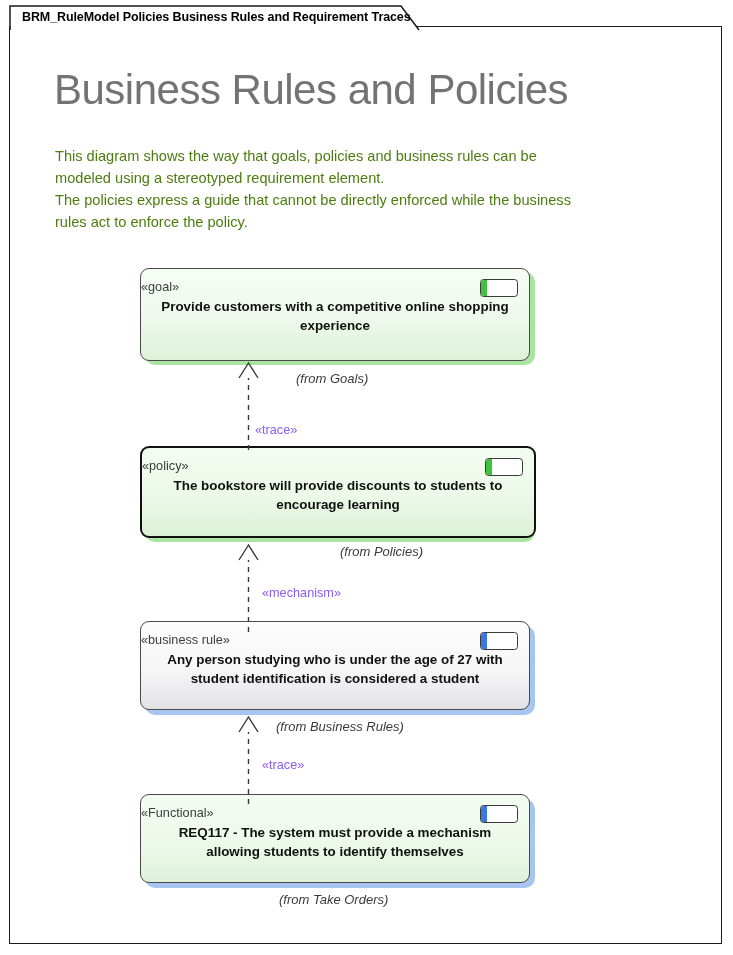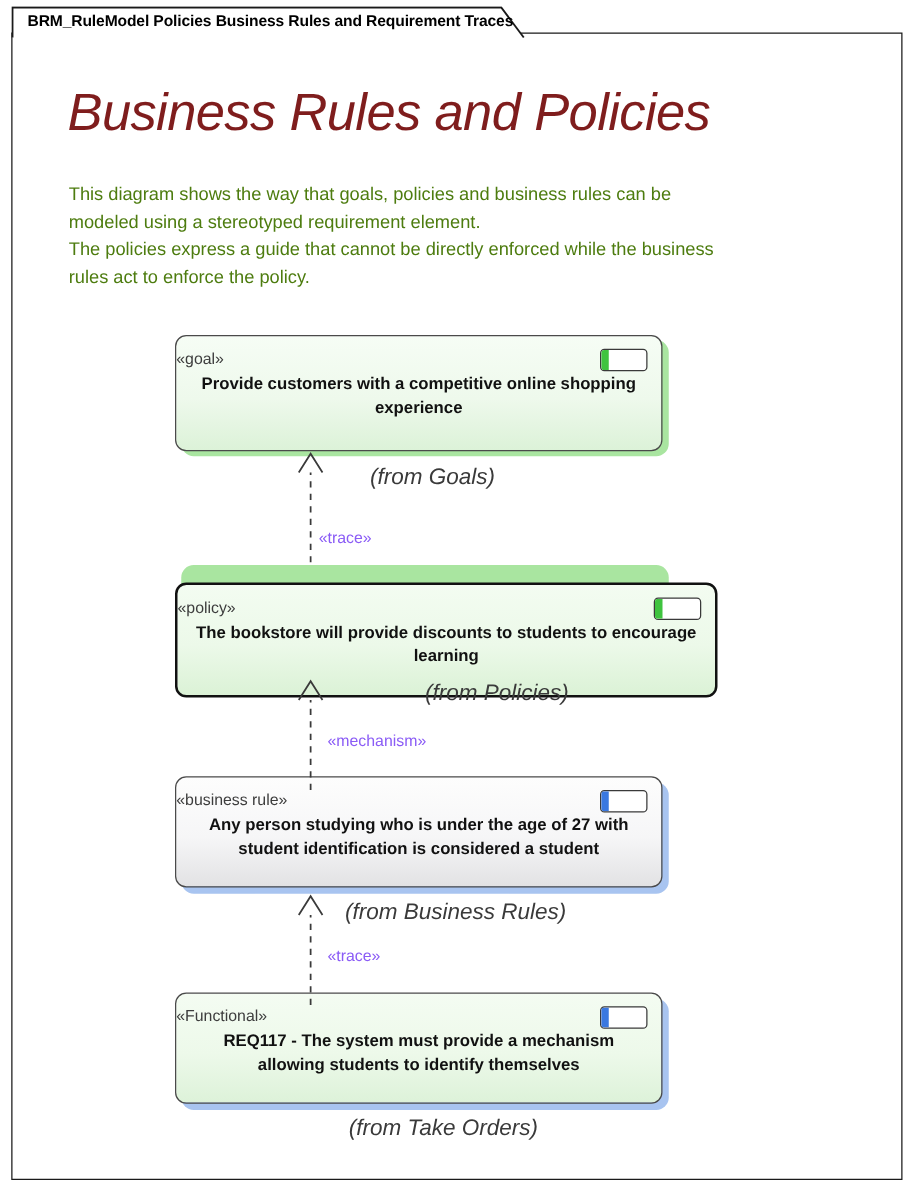--- a/index.html
+++ b/index.html
@@ -50,24 +50,23 @@
     letter-spacing: -0.1px;
   }
 
   
   #page-title {
     position: absolute;
     left: 54px;
     top: 66px;
     font-size: 42px;
     font-weight: normal;
-    color: #7f1d1d;
+    color: #737373;
     letter-spacing: -0.5px;
     white-space: nowrap;
-    font-style: italic;
   }
 
   
   #description {
     position: absolute;
     left: 55px;
     top: 145px;
     width: 610px;
     font-size: 14.6px;
     line-height: 22px;
@@ -154,21 +153,21 @@
   }
   .conn-label {
     position: absolute;
     font-size: 12.7px;
     color: #8b5cf6;
     white-space: nowrap;
     z-index: 4;
   }
   .from-label {
     position: absolute;
-    font-size: 18px;
+    font-size: 13px;
     font-style: italic;
     color: #3a3a3a;
     white-space: nowrap;
     z-index: 4;
   }
 </style>
 </head>
 <body>
 
 <div id="page">
@@ -218,22 +217,22 @@
         <div class="node-stereo">«goal»</div>
         <div class="node-name">Provide customers with a competitive online shopping experience</div>
         <div class="req-icon">
           <div class="bar" style="background:#3fc33f;"></div>
         </div>
       </div>
     </div>
     <div class="from-label" style="left:296px; top:371px;">(from Goals)</div>
 
     <div class="node-shadow" style="left:145px; top:452px; width:390px; height:90px; background:#a9e5a0;"></div>
-    <div class="node selected" id="node-policy" style="left:140px; top:446px; width:434px; height:92px;
-                background:linear-gradient(to bottom,#f3fcf1 0%,#ecf9e9 55%,#dbf2d6 100%);margin-top:20px;">
+    <div class="node selected" id="node-policy" style="left:140px; top:446px; width:396px; height:92px;
+                background:linear-gradient(to bottom,#f3fcf1 0%,#ecf9e9 55%,#dbf2d6 100%);">
       <div class="node-inner">
         <div class="node-stereo">«policy»</div>
         <div class="node-name">The bookstore will provide discounts to students to encourage learning</div>
         <div class="req-icon">
           <div class="bar" style="background:#3fc33f;"></div>
         </div>
       </div>
     </div>
     <div class="from-label" style="left:296px; top:544px;margin-left:44px;">(from Policies)</div>
 

